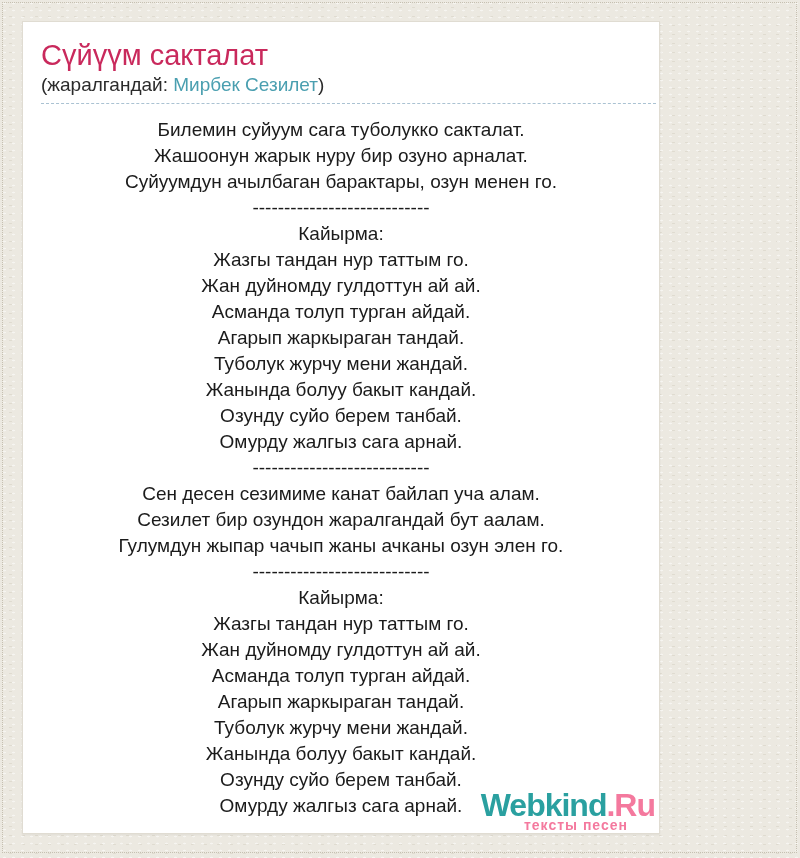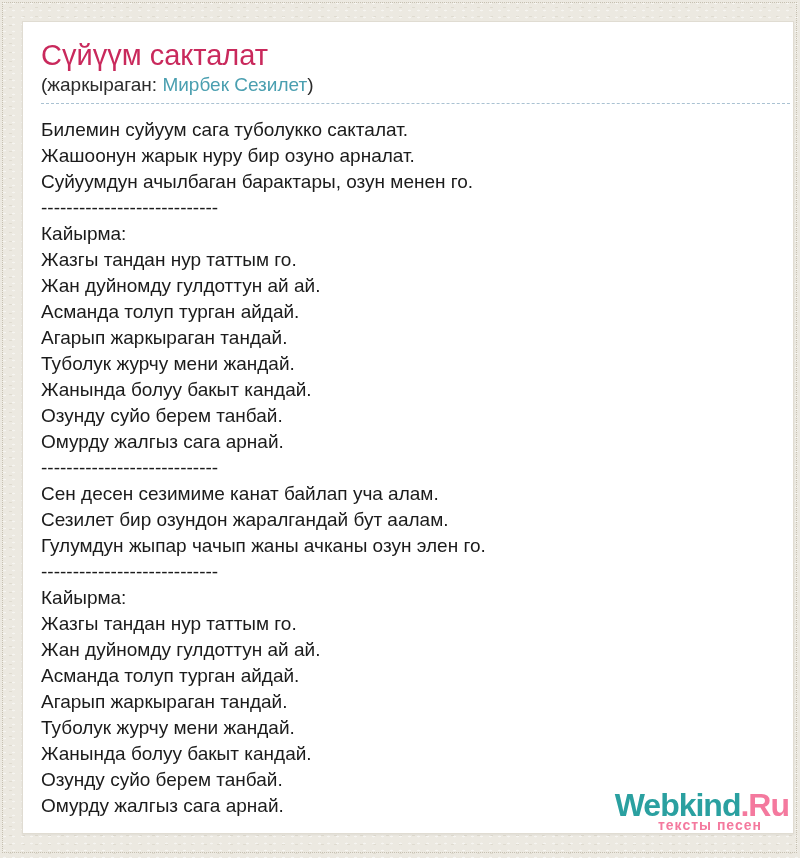--- a/index.html
+++ b/index.html
@@ -13,21 +13,21 @@
       radial-gradient(rgba(192,185,168,0.28) 1px, transparent 1.4px);
     background-size: 9px 7px, 13px 9px;
     background-position: 0 0, 4px 3px;
   }
   .outer-frame {
     position:absolute; left:2px; right:3px; top:2px; bottom:5px;
     border:1px dotted #c6c0b1;
     pointer-events:none;
   }
   .card {
-    position:absolute; left:22px; top:21px; width:772px; height:813px;
+    position:absolute; left:22px; top:21px; width:638px; height:813px;
     background:#ffffff;
     border:1px solid #e0dcd2;
     box-shadow:0 1px 2px rgba(0,0,0,0.05);
   }
   .card-inner { padding:17px 18px 0 18px; }
   .page-title {
     font-size:29px; line-height:32px; font-weight:400;
     color:#c9295c;
   }
   .artist-line {
@@ -37,20 +37,21 @@
   .artist-link { color:#4a9fb0; text-decoration:none; cursor:pointer; }
   .header-separator {
     margin-top:7px; margin-right:-15px;
     border-bottom:1px dashed #aac2d2;
     height:0;
   }
   .lyrics-block {
     margin-top:13px;
     font-size:19px; line-height:26px; color:#1b1b1b;
     white-space:pre-wrap;
+    text-align:center;
   }
   .lyric-line { height:26px; }
   .logo {
     position:absolute; right:4px; bottom:1px;
     text-align:right; text-decoration:none; display:block;
     line-height:1;
   }
   .logo-main {
     font-size:32px; font-weight:bold; letter-spacing:-1px;
     color:#2aa0a0;
@@ -65,21 +66,21 @@
 </head>
 <body>
 
 <div class="outer-frame"></div>
 
 <div class="card">
   <div class="card-inner">
 
     <h1 class="page-title">Сүйүүм сакталат</h1>
 
-    <div class="artist-line"><span>(жаркыраган: </span><a class="artist-link">Мирбек Сезилет</a><span>)</span></div>
+    <div class="artist-line"><span>(жаралгандай: </span><a class="artist-link">Мирбек Сезилет</a><span>)</span></div>
 
     <div class="header-separator"></div>
 
     <div class="lyrics-block"><div class="lyric-line">Билемин суйуум сага туболукко сакталат.</div><div class="lyric-line">Жашоонун жарык нуру бир озуно арналат.</div><div class="lyric-line">Суйуумдун ачылбаган барактары, озун менен го.</div><div class="lyric-line">----------------------------</div><div class="lyric-line">Кайырма:</div><div class="lyric-line">Жазгы тандан нур таттым го.</div><div class="lyric-line">Жан дуйномду гулдоттун ай ай.</div><div class="lyric-line">Асманда толуп турган айдай.</div><div class="lyric-line">Агарып жаркыраган тандай.</div><div class="lyric-line">Туболук журчу мени жандай.</div><div class="lyric-line">Жанында болуу бакыт кандай.</div><div class="lyric-line">Озунду суйо берем танбай.</div><div class="lyric-line">Омурду жалгыз сага арнай.</div><div class="lyric-line">----------------------------</div><div class="lyric-line">Сен десен сезимиме канат байлап уча алам.</div><div class="lyric-line">Сезилет бир озундон жаралгандай бут аалам.</div><div class="lyric-line">Гулумдун жыпар чачып жаны ачканы озун элен го.</div><div class="lyric-line">----------------------------</div><div class="lyric-line">Кайырма:</div><div class="lyric-line">Жазгы тандан нур таттым го.</div><div class="lyric-line">Жан дуйномду гулдоттун ай ай.</div><div class="lyric-line">Асманда толуп турган айдай.</div><div class="lyric-line">Агарып жаркыраган тандай.</div><div class="lyric-line">Туболук журчу мени жандай.</div><div class="lyric-line">Жанында болуу бакыт кандай.</div><div class="lyric-line">Озунду суйо берем танбай.</div><div class="lyric-line">Омурду жалгыз сага арнай.</div></div>
 
   </div>
 
   <a class="logo">
     <div><span class="logo-main">Webkind</span><span class="logo-main logo-suffix">.Ru</span></div>
     <div class="logo-tagline">тексты песен</div>

